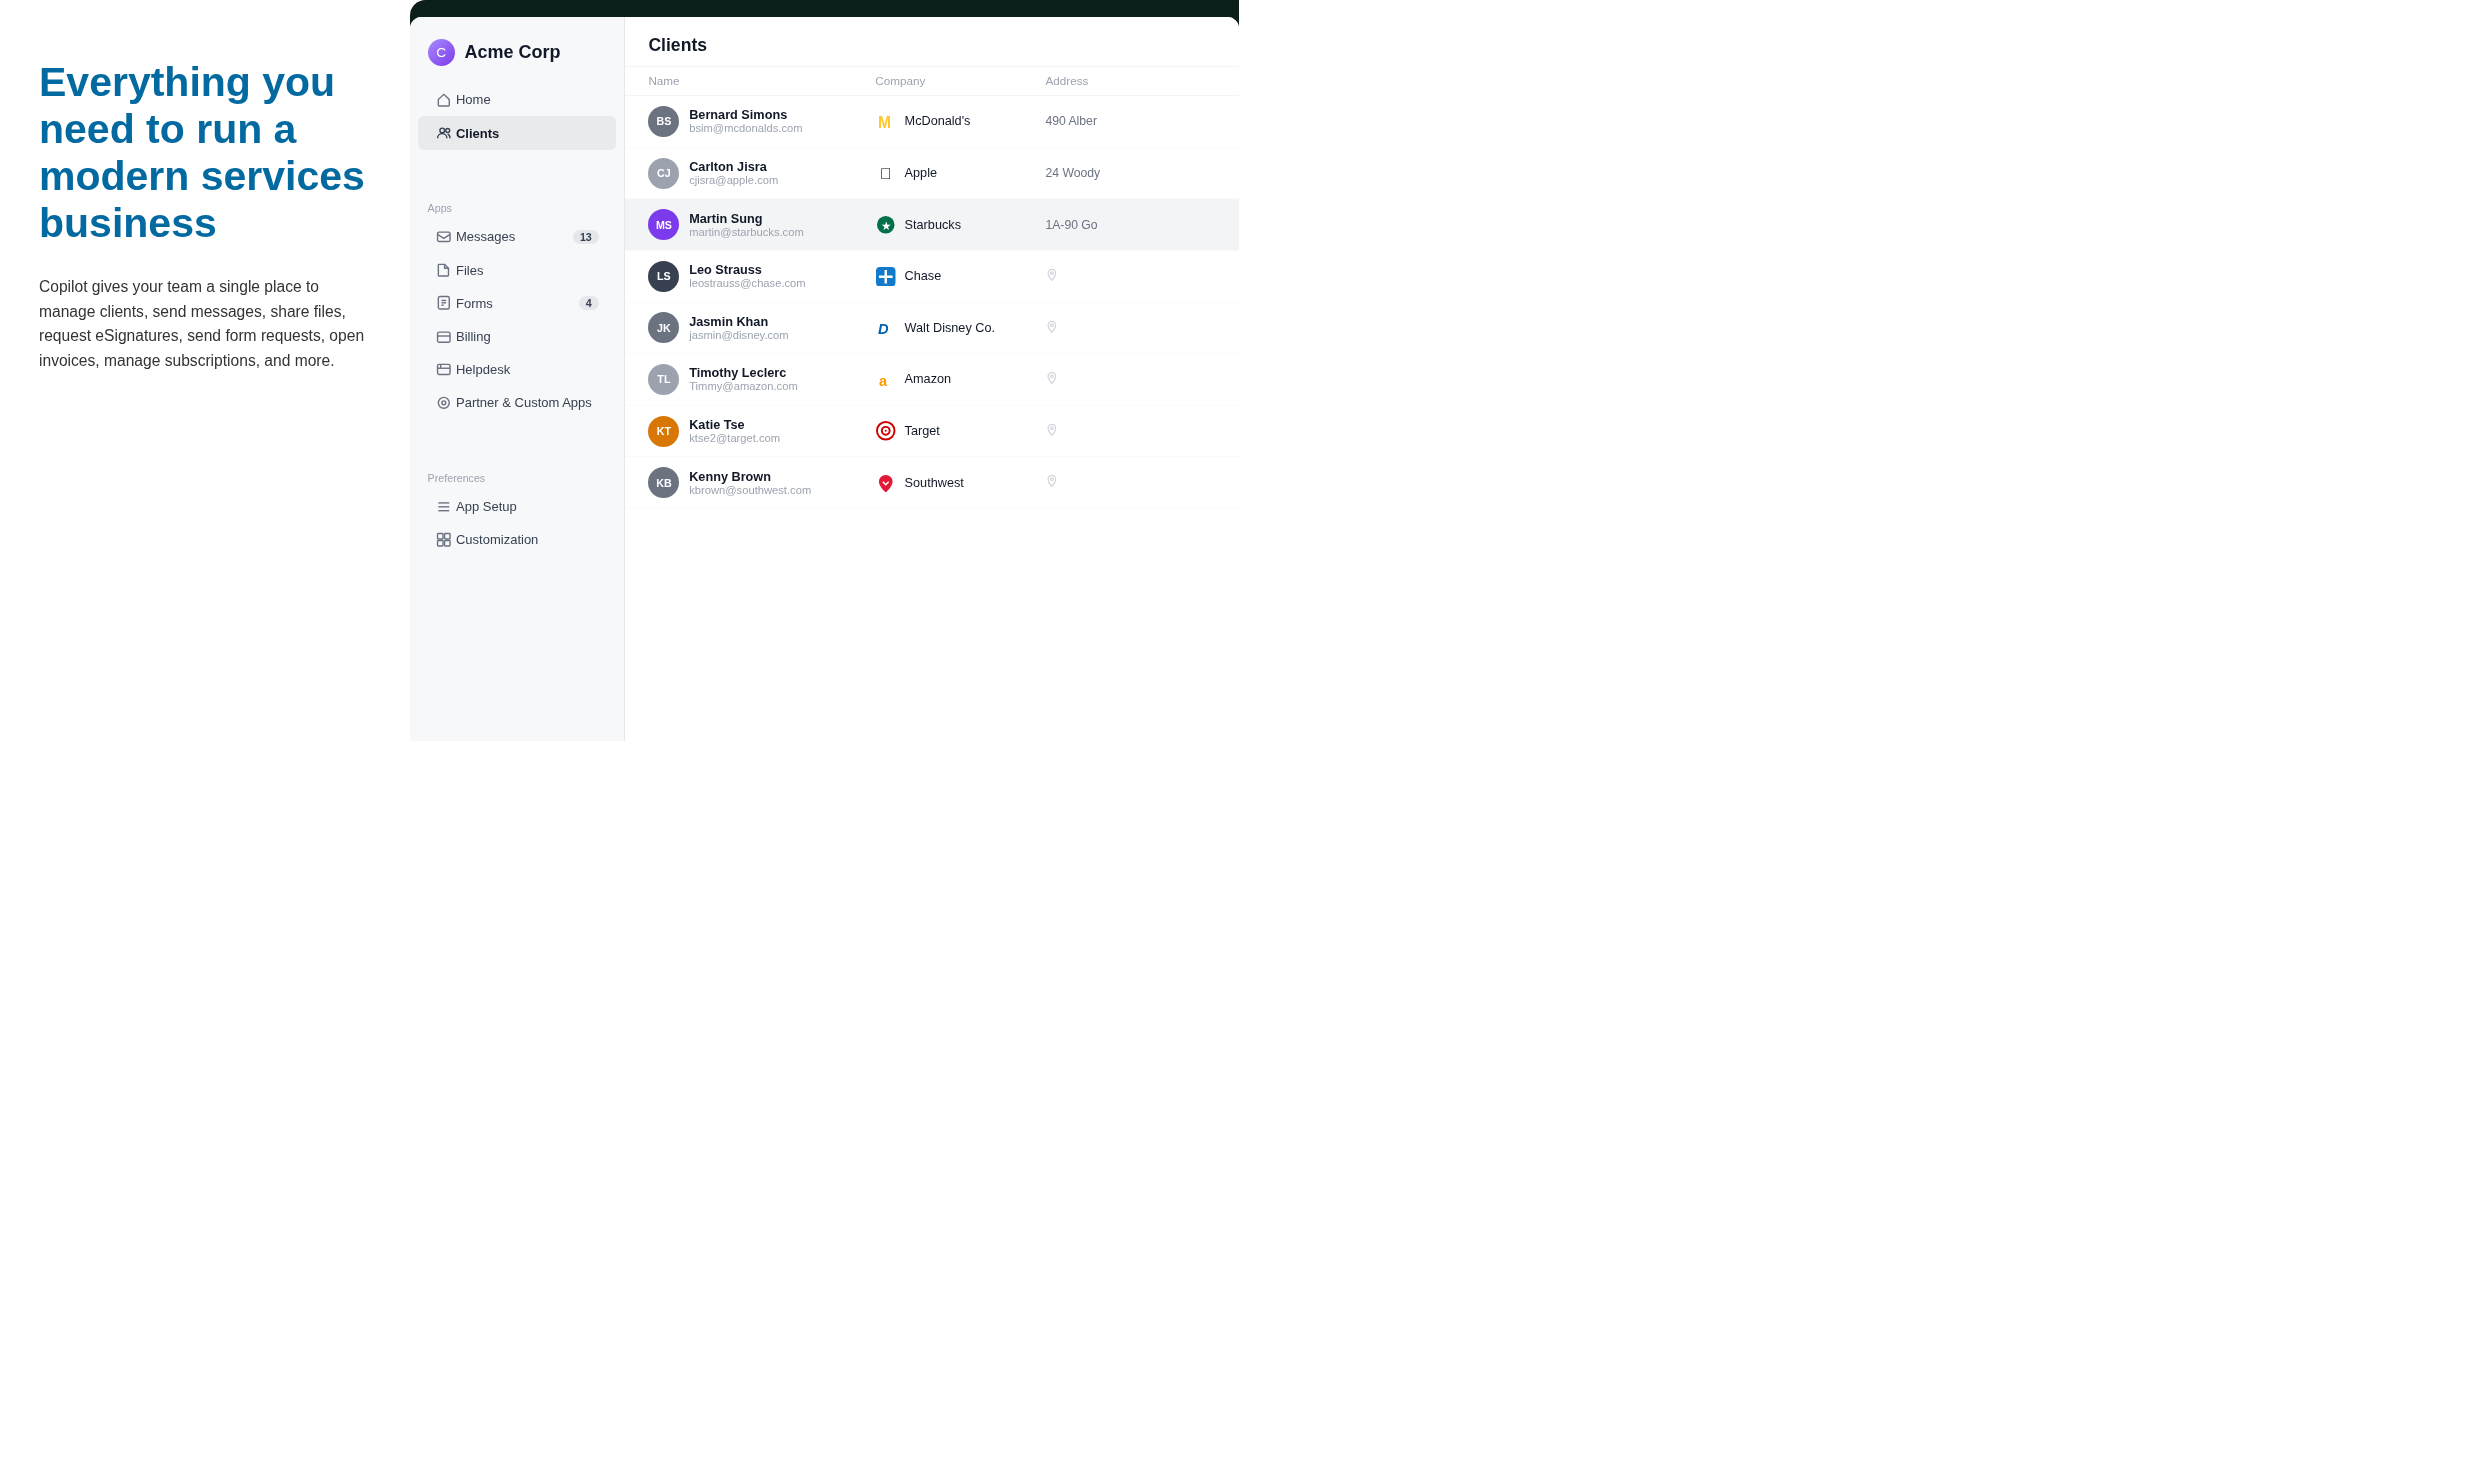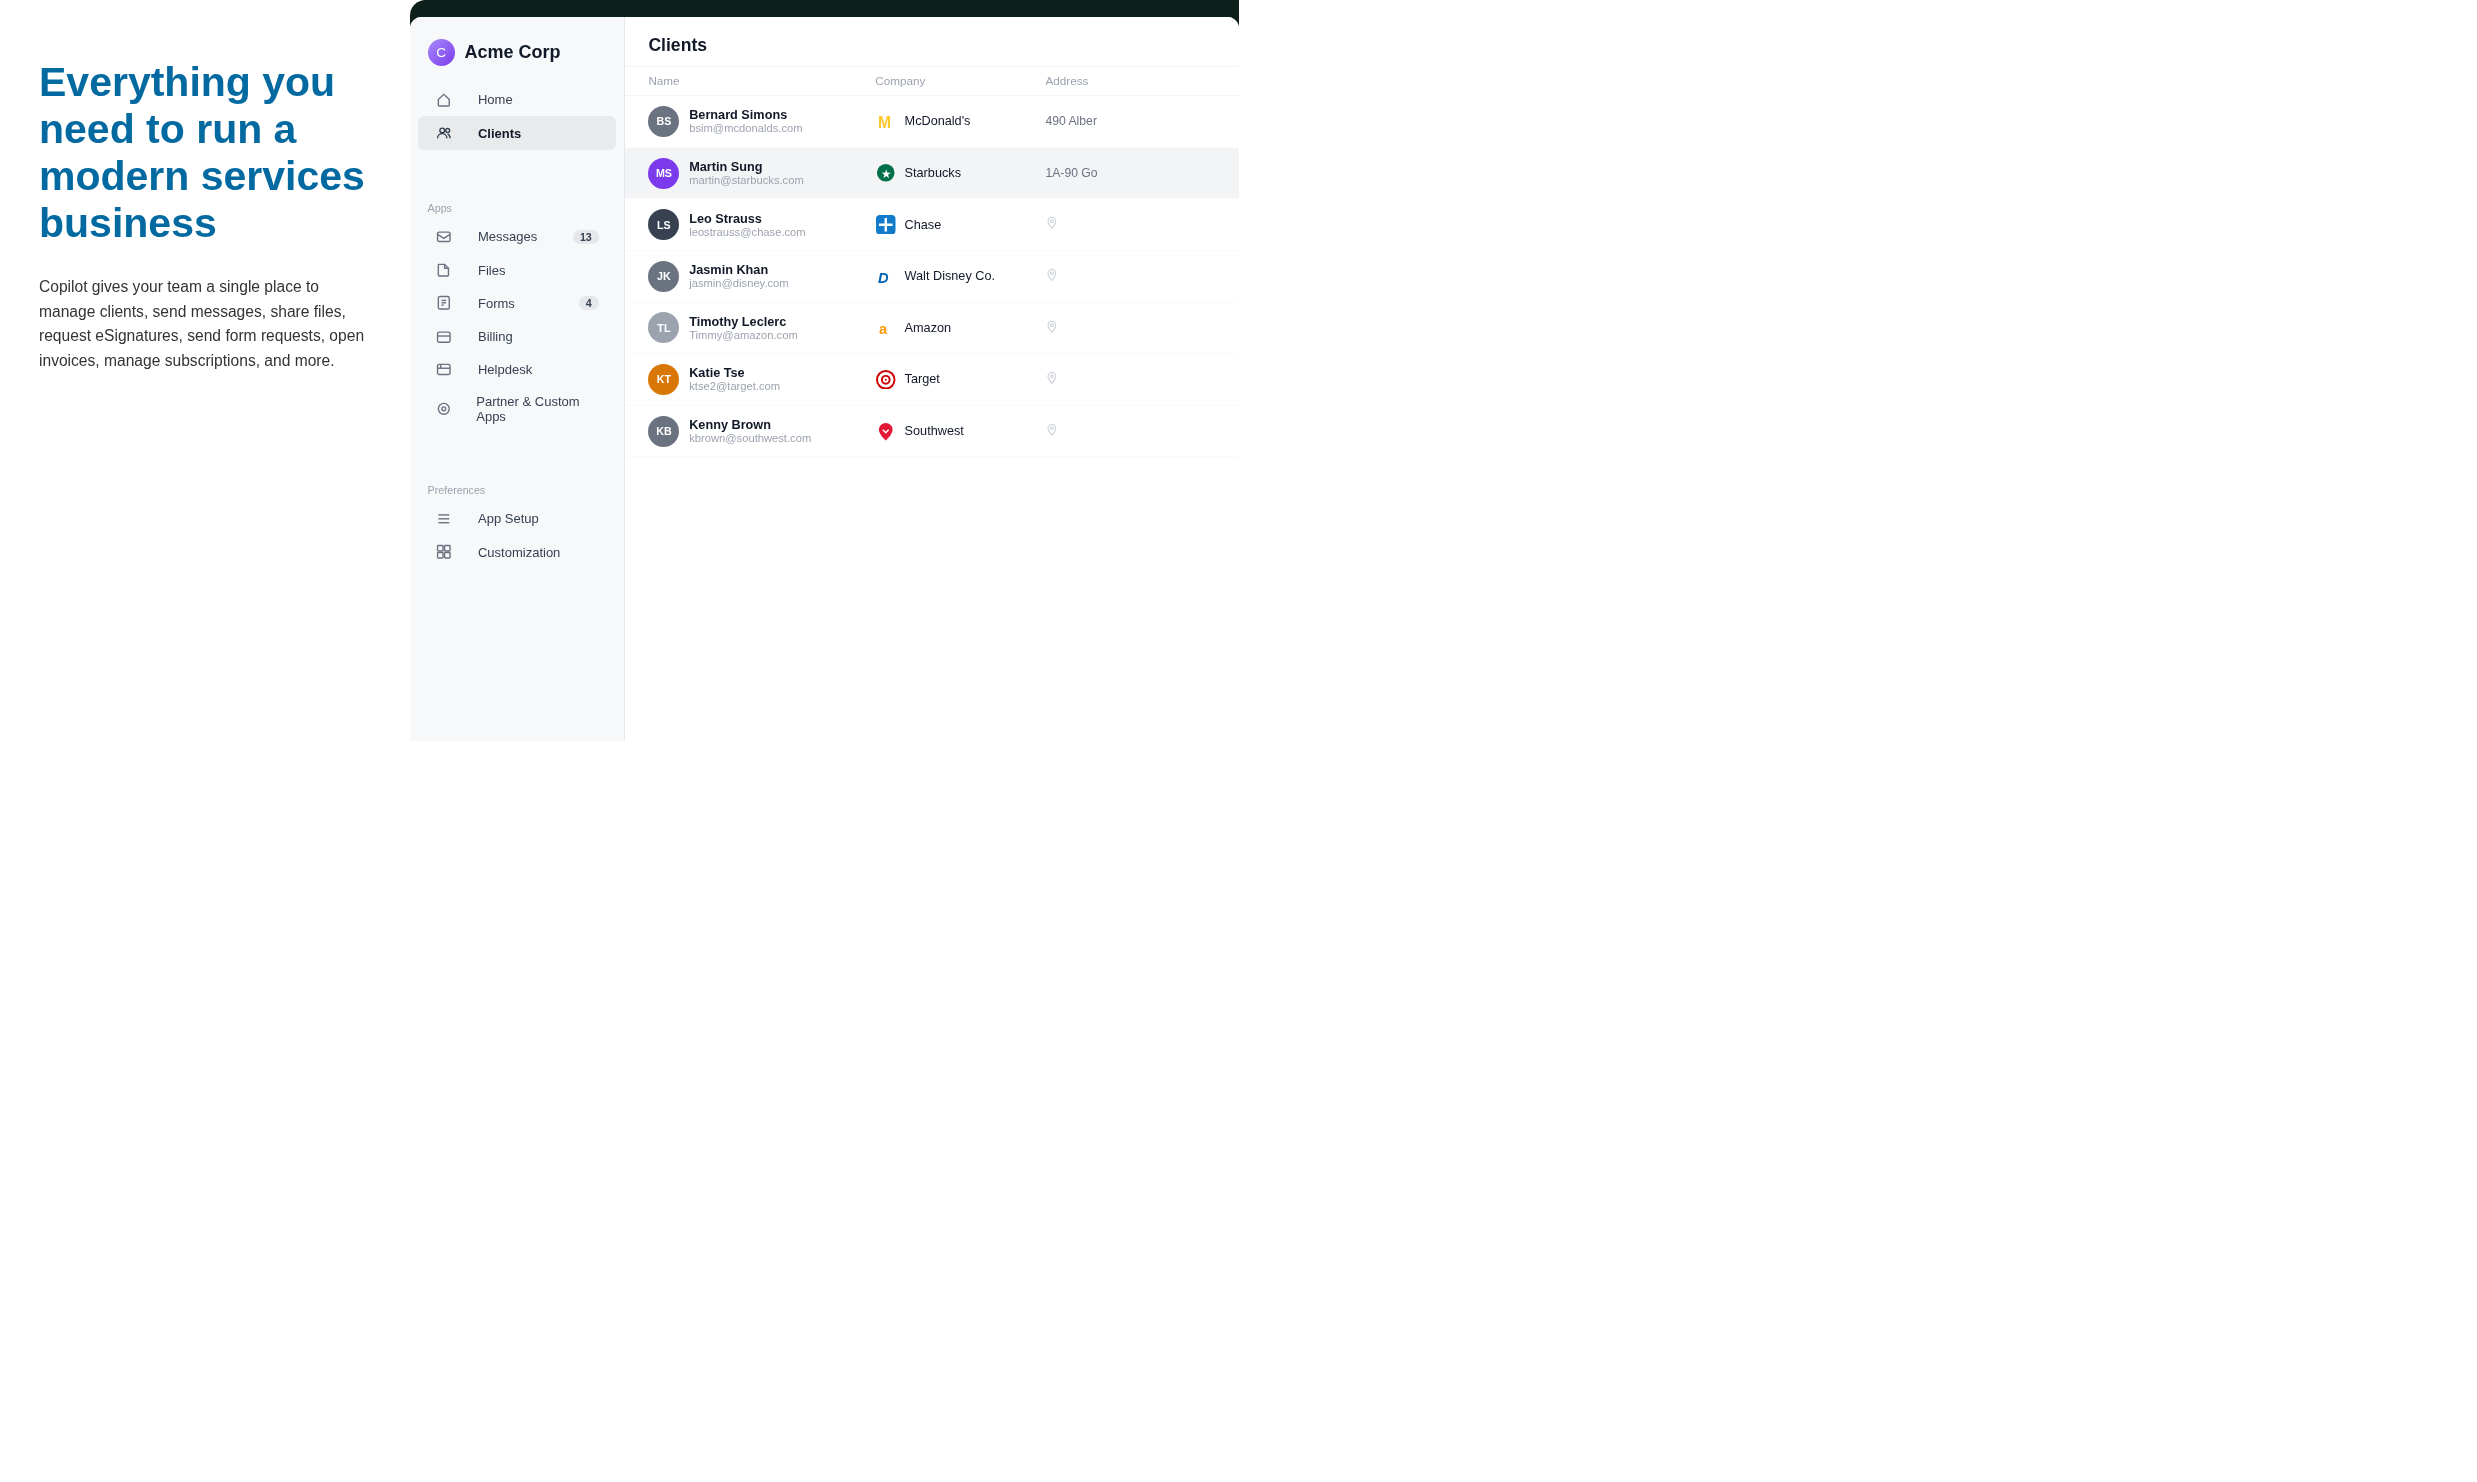--- a/index.html
+++ b/index.html
@@ -106,21 +106,21 @@
     }
     .sidebar-logo-text {
       font-size: 18px;
       font-weight: 600;
       color: #111827;
     }
 
     .sidebar-nav-item {
       display: flex;
       align-items: center;
-      gap: 25px;
+      gap: 3px;
       padding: 7.8px 17.6px;
       cursor: pointer;
       font-size: 13px;
       color: #374151;
       border-radius: 5.9px;
       margin: 0 7.8px;
       transition: background 0.15s;
     }
     .sidebar-nav-item.active {
       background: #e9eaec;
@@ -411,20 +411,42 @@
         <svg width="19.5" height="19.5" viewBox="0 0 20 20" style="font-size:14px">
                     <text x="2" y="16" font-size="16" font-weight="900" fill="#FFC72C">M</text>
                   </svg>
       </div>
       <span>McDonald's</span>
     </div>
     <div class="address-cell">
       <span>490 Alber</span>
     </div>
   </div>
+            <div class="table-row">
+    <div class="client-name-cell">
+      <div class="avatar" style="background:#9ca3af; color:white; font-size:10.7px; font-weight:600;">
+        CJ
+      </div>
+      <div>
+        <div class="client-name">Carlton Jisra</div>
+        <div class="client-email">cjisra@apple.com</div>
+      </div>
+    </div>
+    <div class="company-cell">
+      <div class="company-logo">
+        <svg width="19.5" height="19.5" viewBox="0 0 20 20" style="font-size:14px">
+                    <text x="4" y="16" font-size="16" fill="#000"></text>
+                  </svg>
+      </div>
+      <span>Apple</span>
+    </div>
+    <div class="address-cell">
+      <span>24 Woody</span>
+    </div>
+  </div>
             <div class="table-row highlighted">
     <div class="client-name-cell">
       <div class="avatar" style="background:#7c3aed; color:white; font-size:10.7px; font-weight:600;">
         MS
       </div>
       <div>
         <div class="client-name">Martin Sung</div>
         <div class="client-email">martin@starbucks.com</div>
       </div>
     </div>

